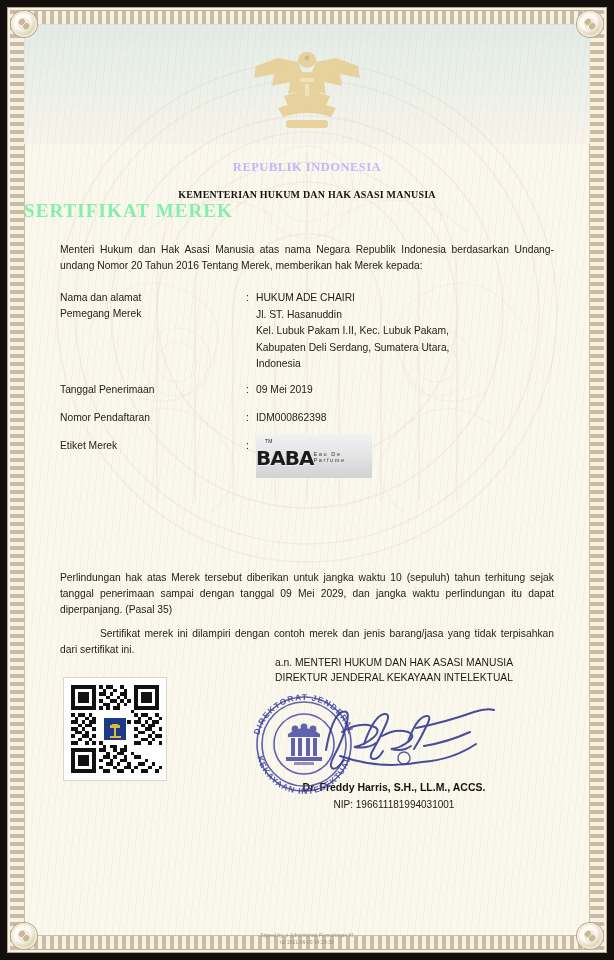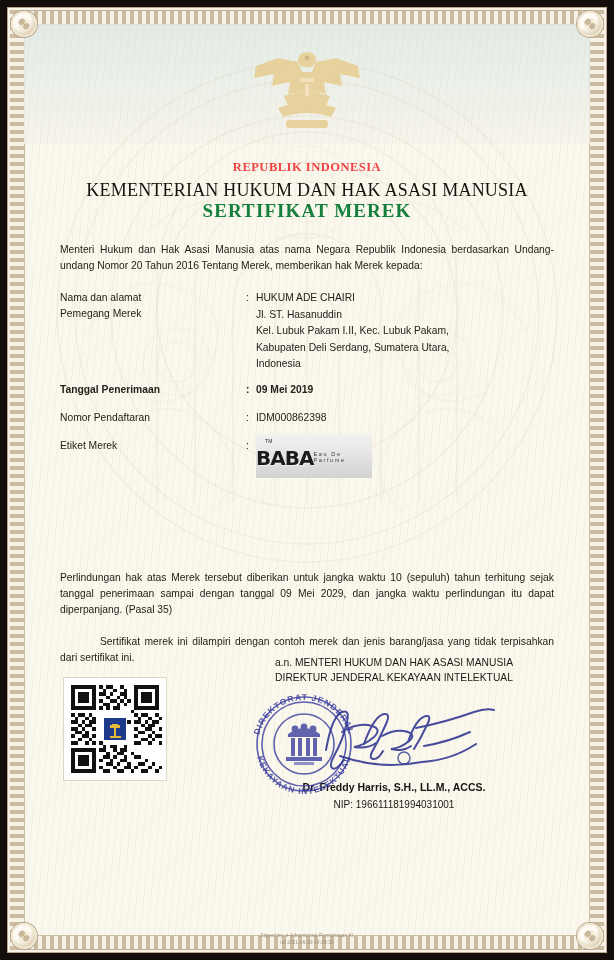--- a/index.html
+++ b/index.html
@@ -74,24 +74,24 @@
     position:absolute;left:0;right:0;top:0;bottom:0;
     background:repeating-linear-gradient(96deg,rgba(196,178,146,.10) 0 1px,transparent 1px 7px);
   }
 
   
   .content{position:absolute;left:24px;top:24px;right:24px;bottom:24px;z-index:3;}
 
   .garuda{position:absolute;left:50%;top:14px;transform:translateX(-50%);width:118px;height:96px;}
 
   .org{position:absolute;left:0;right:0;top:136px;text-align:center;}
-  .org .l1{font-family:"Liberation Serif",serif;font-weight:bold;font-size:12.5px;letter-spacing:.5px;color:#ef4444;}
-  .org .l2{font-family:"Liberation Serif",serif;font-weight:normal;font-size:18px;letter-spacing:.2px;color:#17120d;margin-top:5px;}
-  .doc-title{position:absolute;left:0;right:0;top:176px;text-align:center;
-    font-family:"Liberation Serif",serif;font-weight:bold;font-size:19px;letter-spacing:1.1px;color:#15803d;}
+  .org .l1{font-family:"Liberation Serif",serif;font-weight:bold;font-size:12.5px;letter-spacing:.5px;color:#c4b5fd;}
+  .org .l2{font-family:"Liberation Serif",serif;font-weight:bold;font-size:10px;letter-spacing:.2px;color:#17120d;margin-top:14px;}
+  .doc-title{position:absolute;left:0;right:0;top:176px;
+    font-family:"Liberation Serif",serif;font-weight:bold;font-size:19px;letter-spacing:1.1px;color:#86efac;}
 
   .intro{position:absolute;left:36px;right:36px;top:218px;
     font-size:10.3px;line-height:16px;color:#26201a;text-align:justify;}
 
   .fields{position:absolute;left:36px;right:36px;top:266px;}
   .row{position:relative;min-height:17px;}
   .row .lbl{position:absolute;left:0;top:0;font-size:10.3px;color:#26201a;line-height:16px;}
   .row .lbl2{position:absolute;left:0;top:16px;font-size:10.3px;color:#26201a;line-height:16px;}
   .row .col{position:absolute;left:186px;top:0;font-size:10.3px;color:#26201a;line-height:16px;}
   .row .val{position:absolute;left:196px;top:0;font-size:10.3px;color:#26201a;line-height:16px;white-space:nowrap;}
@@ -110,21 +110,21 @@
     display:flex;flex-direction:row;align-items:center;justify-content:center;
   }
   .brand-top{position:absolute;left:9px;top:4px;font-size:5px;color:#2a2a2a;letter-spacing:.3px;}
   .brand-name{font-family:"DejaVu Sans",sans-serif;font-weight:bold;font-size:20px;letter-spacing:-1px;
     color:#1b1b1b;line-height:19px;margin-top:5px;
     text-shadow:1px 1px 0 rgba(255,255,255,.55);}
   .brand-sub{font-size:5.6px;letter-spacing:1.6px;color:#3a3a3a;margin-top:2px;}
 
   .clauses{position:absolute;left:36px;right:36px;top:546px;}
   .clause{font-size:10.3px;line-height:16px;color:#26201a;text-align:justify;}
-  .clause.indent{margin-top:16px;text-indent:40px;}
+  .clause.indent{margin-top:8px;text-indent:40px;}
 
   .sign-block{position:absolute;right:36px;top:632px;width:320px;text-align:center;}
   .sign-head{font-size:10.3px;line-height:14.5px;color:#1d1812;font-weight:normal;}
   .sign-name{font-size:10.5px;font-weight:bold;color:#17120d;margin-top:96px;}
   .sign-nip{font-size:10px;color:#1d1812;margin-top:6px;}
 
   .qr{position:absolute;left:40px;top:654px;width:102px;height:102px;background:#fff;
       box-shadow:0 0 0 1px #ddd6c4;padding:0;}
   .qr svg{display:block;}
 
@@ -219,21 +219,21 @@
         <div class="col">:</div>
         <div class="val val-lines">
           <div>HUKUM ADE CHAIRI</div>
           <div>Jl. ST. Hasanuddin</div>
           <div>Kel. Lubuk Pakam I.II, Kec. Lubuk Pakam,</div>
           <div>Kabupaten Deli Serdang, Sumatera Utara,</div>
           <div>Indonesia</div>
         </div>
       </div>
 
-      <div class="row r-tgl" style="position:absolute;left:0;right:0;font-weight:bold;">
+      <div class="row r-tgl" style="position:absolute;left:0;right:0;">
         <div class="lbl">Tanggal Penerimaan</div>
         <div class="col">:</div>
         <div class="val">09 Mei 2019</div>
       </div>
 
       <div class="row r-nomor" style="position:absolute;left:0;right:4px;">
         <div class="lbl">Nomor Pendaftaran</div>
         <div class="col">:</div>
         <div class="val">IDM000862398</div>
       </div>

